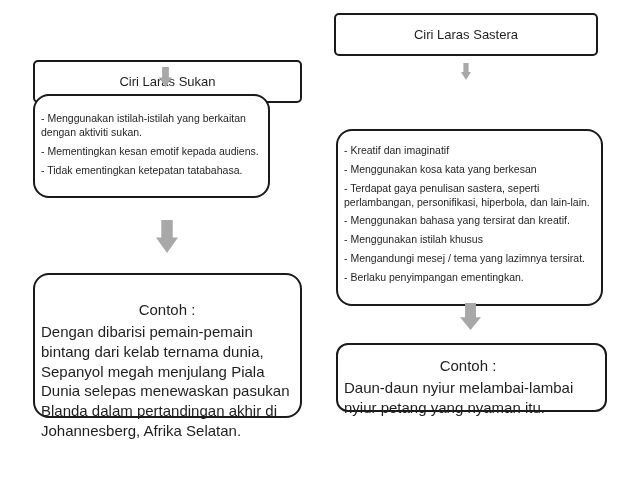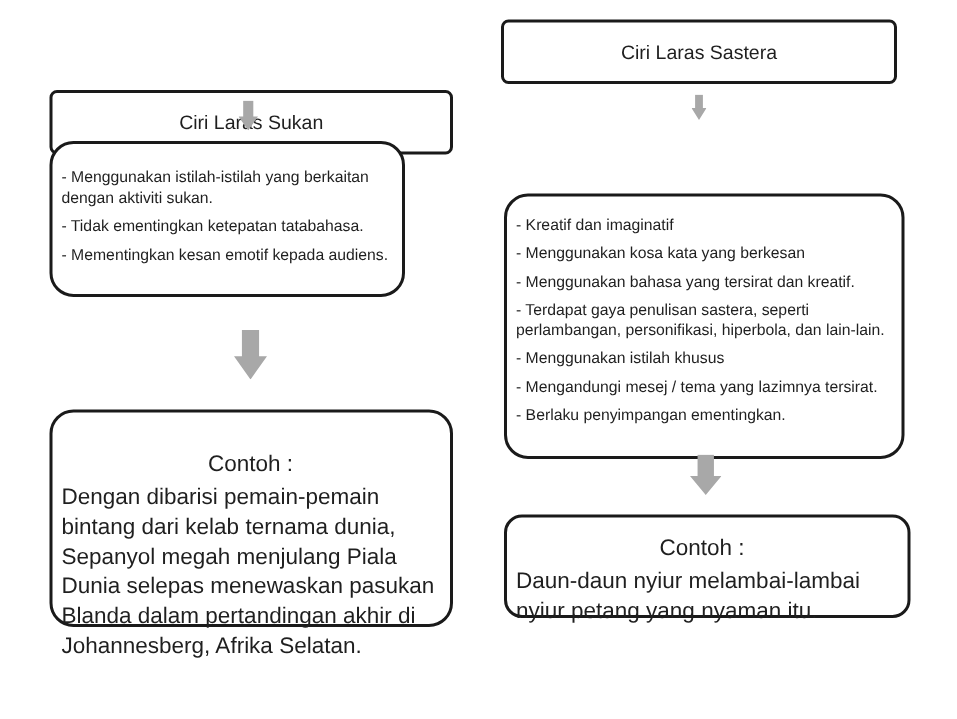--- a/index.html
+++ b/index.html
@@ -70,42 +70,42 @@
 <div id="canvas">
 
   <div class="box title-box" id="l-title">
     <span>Ciri Laras Sukan</span>
   </div>
 
   <div class="arrow" id="l-arrow1"></div>
 
   <div class="box round-box bullets" id="l-chars">
     <p>- Menggunakan istilah-istilah yang berkaitan dengan aktiviti sukan.</p>
+    <p>- Mementingkan kesan emotif kepada audiens.</p>
     <p>- Tidak ementingkan ketepatan tatabahasa.</p>
-    <p>- Mementingkan kesan emotif kepada audiens.</p>
   </div>
 
   <div class="arrow" id="l-arrow2"></div>
 
   <div class="box round-box" id="l-example">
     <p class="example-label">Contoh :</p>
     <p class="example-text">Dengan dibarisi pemain-pemain bintang dari kelab ternama dunia, Sepanyol megah menjulang Piala Dunia selepas menewaskan pasukan Blanda dalam pertandingan akhir di Johannesberg, Afrika Selatan.</p>
   </div>
 
   <div class="box title-box" id="r-title">
     <span>Ciri Laras Sastera</span>
   </div>
 
   <div class="arrow" id="r-arrow1"></div>
 
   <div class="box round-box bullets" id="r-chars">
     <p>- Kreatif dan imaginatif</p>
     <p>- Menggunakan kosa kata yang berkesan</p>
+    <p>- Terdapat gaya penulisan sastera, seperti perlambangan, personifikasi, hiperbola, dan lain-lain.</p>
     <p>- Menggunakan bahasa yang tersirat dan kreatif.</p>
-    <p>- Terdapat gaya penulisan sastera, seperti perlambangan, personifikasi, hiperbola, dan lain-lain.</p>
     <p>- Menggunakan istilah khusus</p>
     <p>- Mengandungi mesej / tema yang lazimnya tersirat.</p>
     <p>- Berlaku penyimpangan ementingkan.</p>
   </div>
 
   <div class="arrow" id="r-arrow2"></div>
 
   <div class="box round-box" id="r-example">
     <p class="example-label">Contoh :</p>
     <p class="example-text">Daun-daun nyiur melambai-lambai nyiur petang yang nyaman itu.</p>

